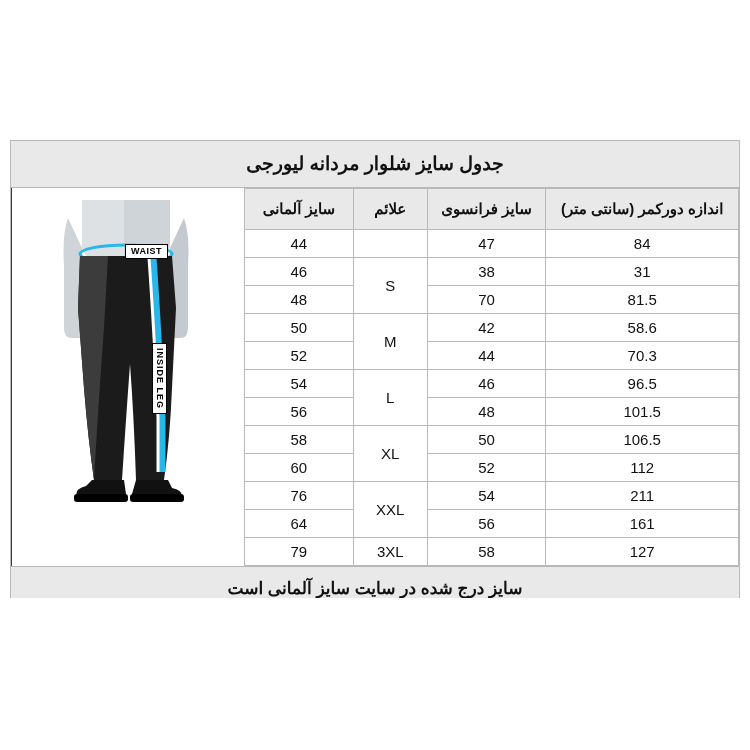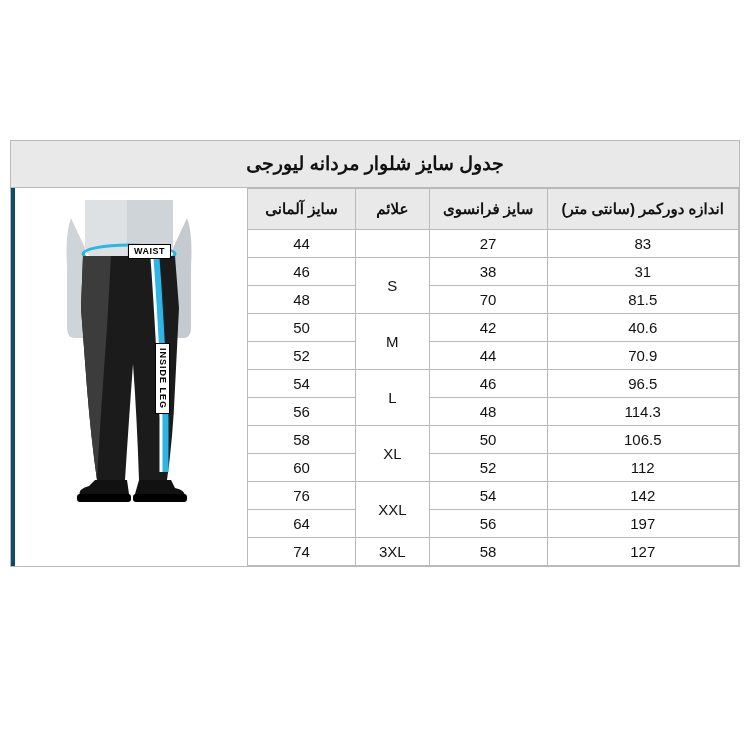--- a/index.html
+++ b/index.html
@@ -47,21 +47,21 @@
     direction: rtl;
   }
   .body-row {
     display: flex;
     flex-direction: row;
     align-items: stretch;
   }
   .img-cell {
     width: 232px;
     flex: 0 0 232px;
-    border-left: 4px solid #0c4a6e;
+    border-left: 1px solid #0c4a6e;
     background: #ffffff;
     position: relative;
     overflow: hidden;
   }
   .table-cell {
     flex: 1 1 auto;
     position: relative;
   }
   table.sizes {
     border-collapse: collapse;
@@ -171,87 +171,88 @@
           <thead>
             <tr>
               <th>اندازه دورکمر (سانتی متر)</th>
               <th>سایز فرانسوی</th>
               <th>علائم</th>
               <th>سایز آلمانی</th>
             </tr>
           </thead>
           <tbody id="size-body">
               <tr>
-                <td>83</td>
-                <td>27</td>
+                <td>84</td>
+                <td>47</td>
                 <td></td>
                 <td>44</td>
               </tr>
               <tr>
                 <td>31</td>
                 <td>38</td>
                 <td rowspan="2">S</td>
                 <td>46</td>
               </tr>
               <tr>
                 <td>81.5</td>
                 <td>70</td>
                 <td>48</td>
               </tr>
               <tr>
-                <td>40.6</td>
+                <td>58.6</td>
                 <td>42</td>
                 <td rowspan="2">M</td>
                 <td>50</td>
               </tr>
               <tr>
-                <td>70.9</td>
+                <td>70.3</td>
                 <td>44</td>
                 <td>52</td>
               </tr>
               <tr>
                 <td>96.5</td>
                 <td>46</td>
                 <td rowspan="2">L</td>
                 <td>54</td>
               </tr>
               <tr>
-                <td>114.3</td>
+                <td>101.5</td>
                 <td>48</td>
                 <td>56</td>
               </tr>
               <tr>
                 <td>106.5</td>
                 <td>50</td>
                 <td rowspan="2">XL</td>
                 <td>58</td>
               </tr>
               <tr>
                 <td>112</td>
                 <td>52</td>
                 <td>60</td>
               </tr>
               <tr>
-                <td>142</td>
+                <td>211</td>
                 <td>54</td>
                 <td rowspan="2">XXL</td>
                 <td>76</td>
               </tr>
               <tr>
-                <td>197</td>
+                <td>161</td>
                 <td>56</td>
                 <td>64</td>
               </tr>
               <tr>
                 <td>127</td>
                 <td>58</td>
                 <td>3XL</td>
-                <td>74</td>
+                <td>79</td>
               </tr>
             </tbody>
         </table>
       </div>
 
     </div>
 
+    <div class="footer-bar">سایز درج شده در سایت سایز آلمانی است</div>
   </div>
 
 </div>
 
 </body></html>

